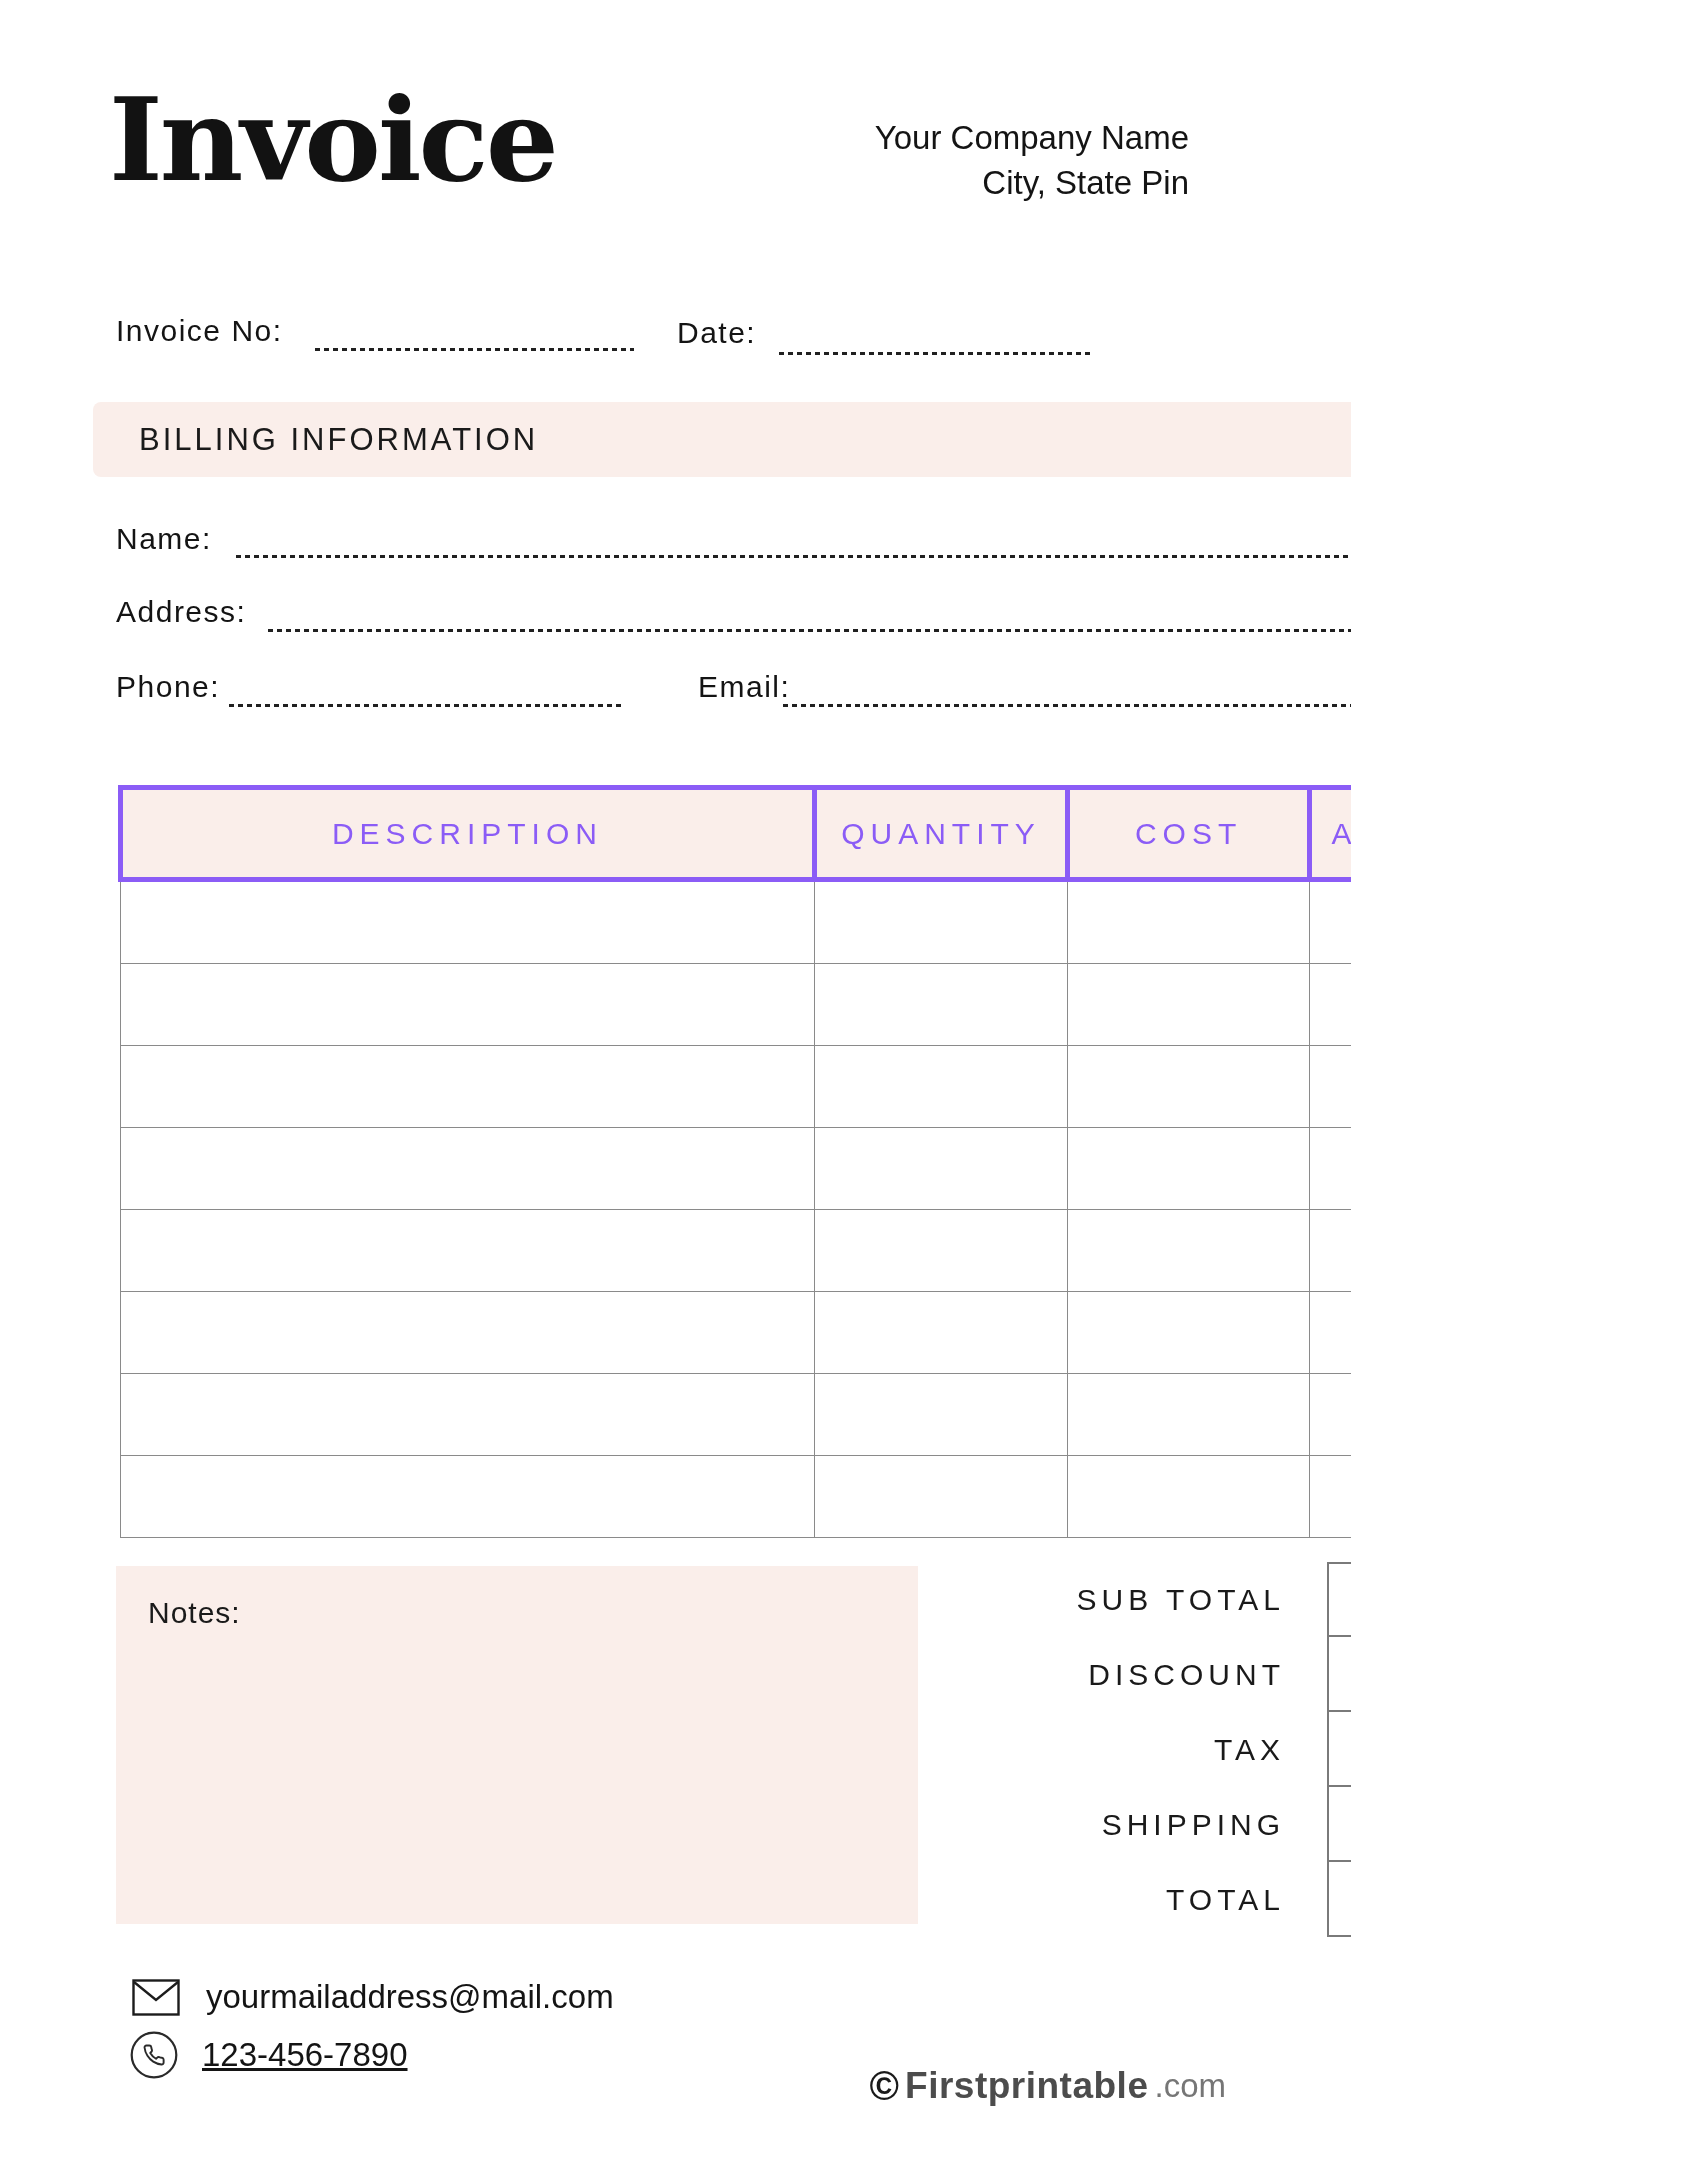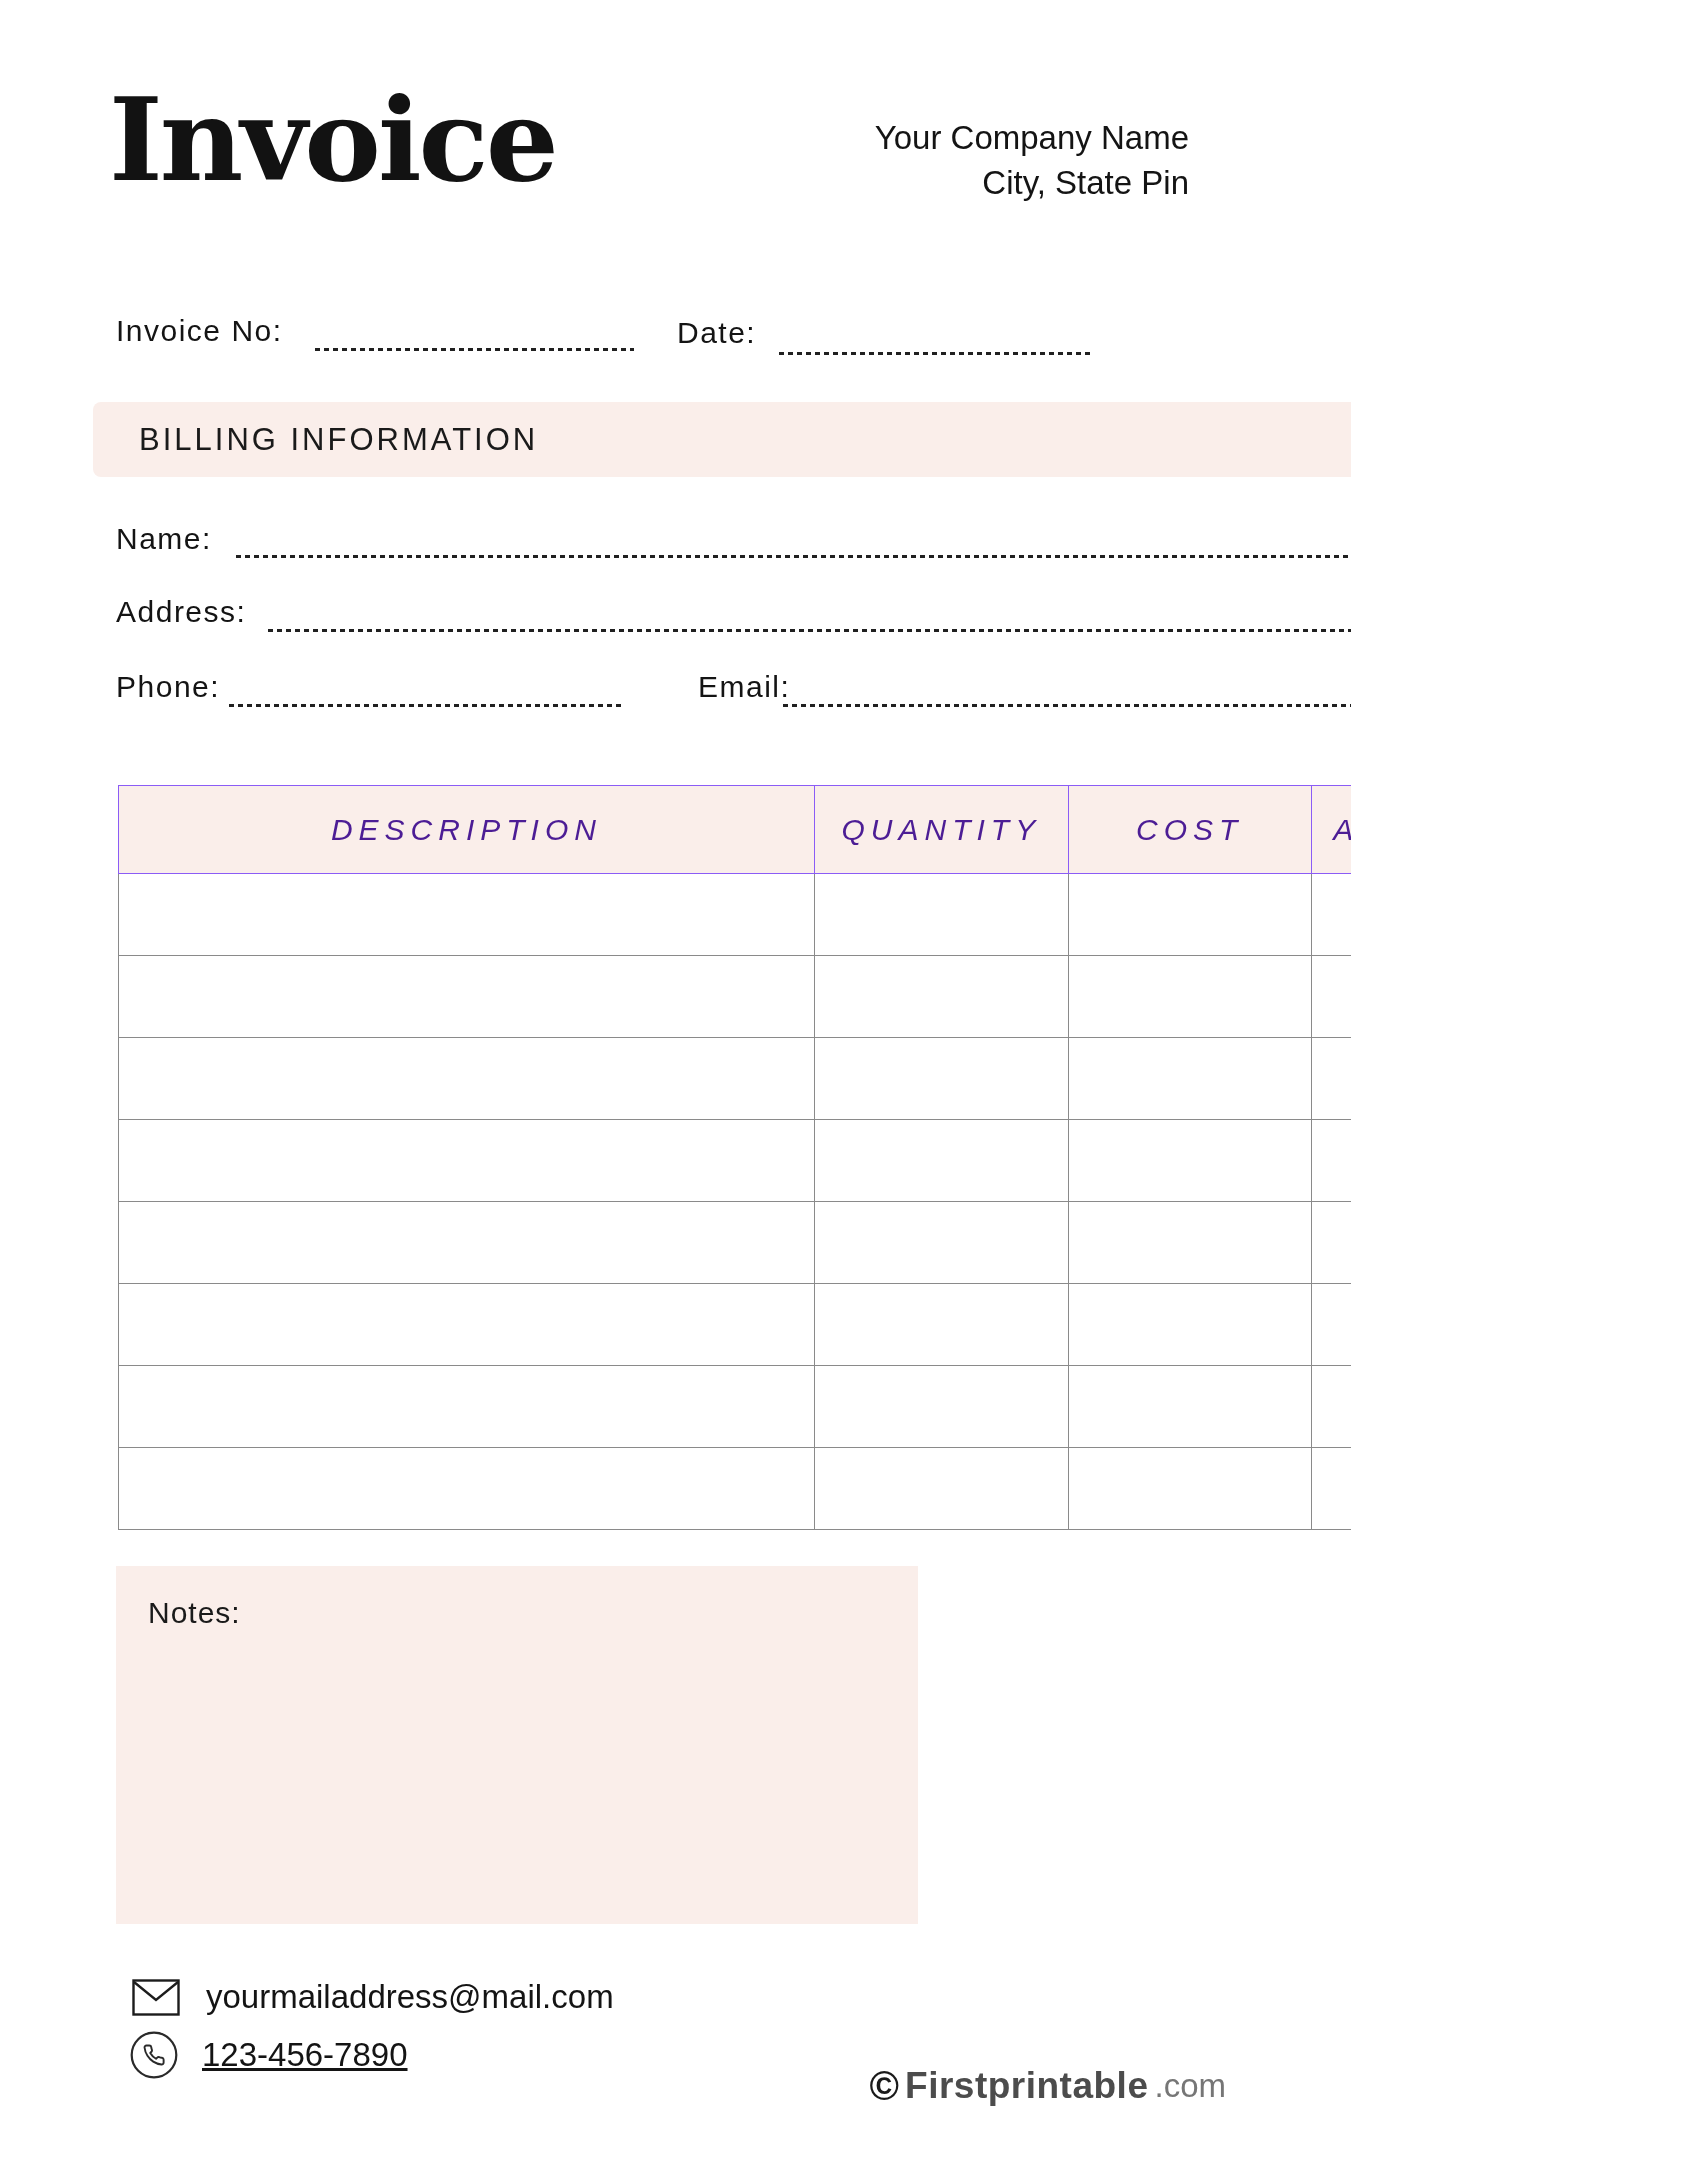--- a/index.html
+++ b/index.html
@@ -30,22 +30,22 @@
   .banner{left:93px;top:402px;width:1428px;height:75px;background:#FAEEEA;display:flex;align-items:center;border-radius:8px;}
   .banner span{margin-left:46px;font-size:31px;letter-spacing:3px;color:#1a1a1a;}
 
   
   table.items{
     left:118px;top:785px;width:1404px;
     border-collapse:collapse;table-layout:fixed;
     position:absolute;background:#ffffff;
   }
   table.items th{
-    height:85px;background:#FAEEEA;border:1px solid #8b5cf6;
-    font-size:30px;font-weight:400;letter-spacing:6px;color:#4c1d95;text-align:center;font-style:italic;
+    height:85px;background:#FAEEEA;border:5px solid #8b5cf6;
+    font-size:30px;font-weight:400;letter-spacing:6px;color:#8b5cf6;text-align:center;
   }
   table.items td{height:79px;border:1px solid #8a8a8a;background:#ffffff;}
 
   
   .notes{left:116px;top:1566px;width:802px;height:358px;background:#FAEEEA;}
   .notes span{position:absolute;left:32px;top:30px;font-size:30px;letter-spacing:1px;color:#1a1a1a;}
 
   
   .totals{left:1010px;top:1562px;width:515px;display:flex;flex-direction:column;}
   .total-row{display:flex;align-items:center;height:75px;}
@@ -160,20 +160,42 @@
           <td></td>
           <td></td>
         </tr>
     </tbody>
   </table>
 
   <div class="abs notes">
     <span>Notes:</span>
   </div>
 
+  <div class="abs totals">
+    <div class="total-row">
+      <div class="total-label">SUB TOTAL</div>
+      <div class="total-box"></div>
+    </div>
+    <div class="total-row">
+      <div class="total-label">DISCOUNT</div>
+      <div class="total-box"></div>
+    </div>
+    <div class="total-row">
+      <div class="total-label">TAX</div>
+      <div class="total-box"></div>
+    </div>
+    <div class="total-row">
+      <div class="total-label">SHIPPING</div>
+      <div class="total-box"></div>
+    </div>
+    <div class="total-row">
+      <div class="total-label">TOTAL</div>
+      <div class="total-box"></div>
+    </div>
+  </div>
 
   <div class="abs contact" style="left:116px;top:1978px;">
     <svg width="48" height="37" viewBox="0 0 48 37">
       <rect x="1.5" y="1.5" width="45" height="34" fill="none" stroke="#1c1c1c" stroke-width="2.4"></rect>
       <path d="M2 3 L24 21 L46 3" fill="none" stroke="#1c1c1c" stroke-width="2.4"></path>
     </svg>
     <span>yourmailaddress@mail.com</span>
   </div>
 
   <div class="abs contact" style="left:113px;top:2030px;gap:23px;text-decoration:underline;">

